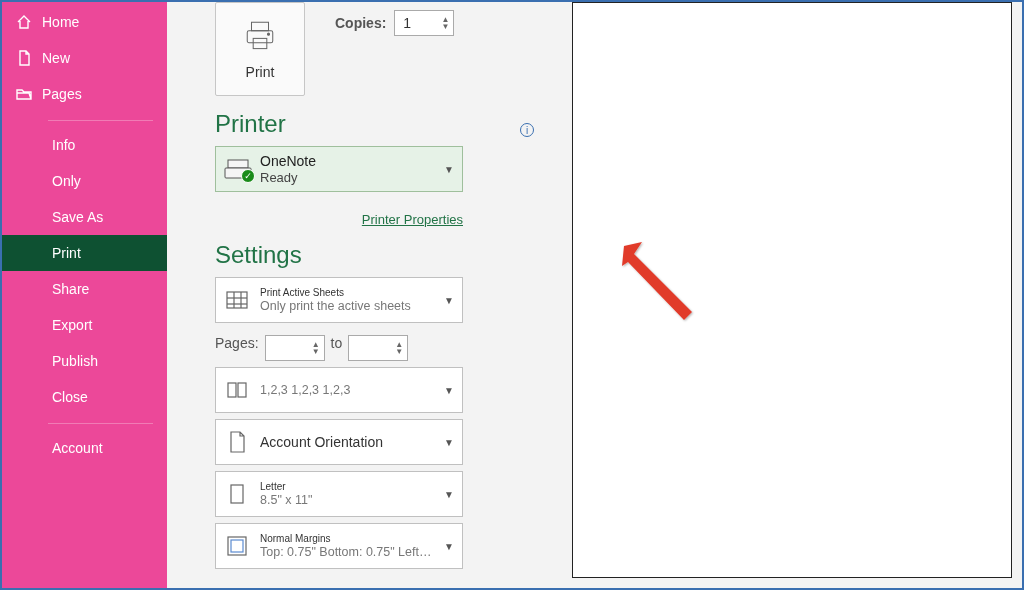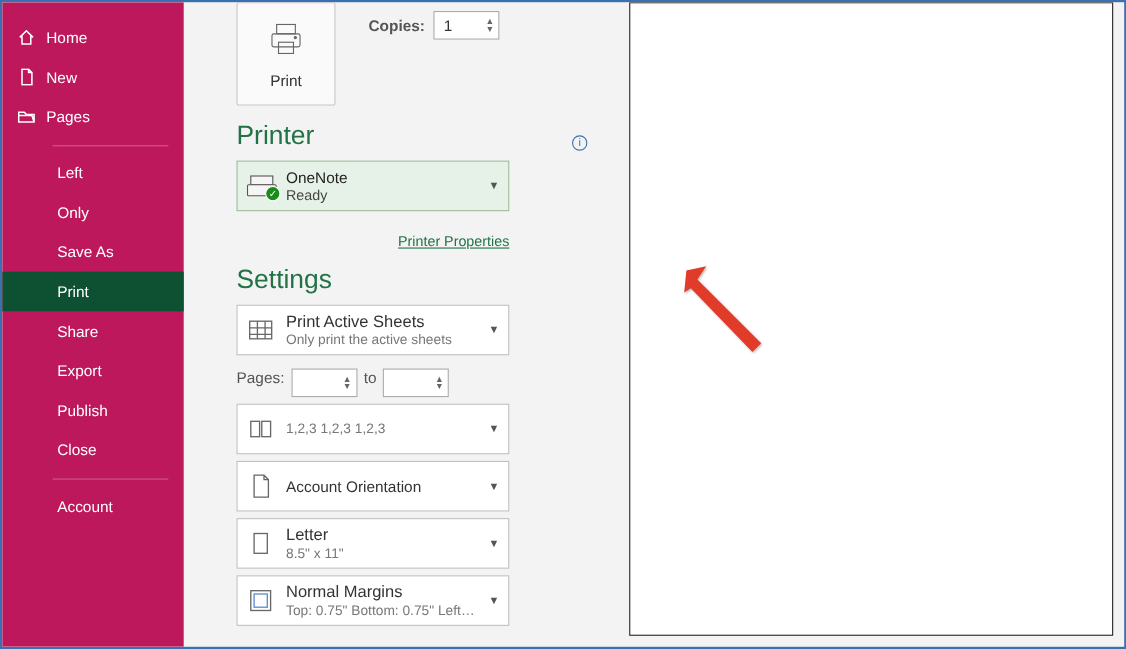--- a/index.html
+++ b/index.html
@@ -1,20 +1,20 @@
 <!DOCTYPE html>
 <html><head>
 <meta charset="utf-8">
 <style>
   * { box-sizing: border-box; margin: 0; padding: 0; font-family: "Segoe UI", Arial, sans-serif; }
   body { background: #f3f3f3; width: 1024px; height: 590px; overflow: hidden; border: 2px solid #3a6fb0; }
   .app { display: flex; height: 100%; }
 
   
-  .sidebar { width: 165px; background: #be185d; color: #fff; display: flex; flex-direction: column; padding-top: 14px; }
+  .sidebar { width: 165px; background: #ec4899; color: #fff; display: flex; flex-direction: column; padding-top: 2px; }
   .sidebar-item { display: flex; align-items: center; gap: 10px; padding: 10px 14px; font-size: 14px; cursor: pointer; }
   .sidebar-item.selected { background: #0e5132; }
   .sidebar-item.sub { padding-left: 50px; font-size: 14px; }
   .sidebar-item .icon { width: 16px; height: 16px; display: inline-flex; align-items: center; justify-content: center; }
   .sidebar-item .icon svg { width: 16px; height: 16px; stroke: #fff; fill: none; stroke-width: 1.4; }
   .side-div { height: 1px; background: rgba(255,255,255,0.28); margin: 8px 14px 6px 46px; }
 
   
   .main { flex: 1; display: flex; }
   .panel { width: 385px; padding: 0 18px 10px 48px; }
@@ -47,21 +47,21 @@
   .printer-select .txt .name { font-size: 14px; color: #222; }
   .printer-select .txt .status { font-size: 13px; color: #444; }
   .caret { font-size: 10px; color: #555; }
   .link { color: #217346; font-size: 13px; text-decoration: underline; cursor: pointer; display: block; text-align: right; width: 248px; margin-top: 20px; }
 
   
   .setting-row { width: 248px; height: 46px; border: 1px solid #c0c0c0; background: #fff; display: flex; align-items: center; padding: 0 8px; gap: 10px; cursor: pointer; margin-bottom: 6px; }
   .setting-row .ico { width: 26px; height: 26px; display: flex; align-items: center; justify-content: center; }
   .setting-row .ico svg { width: 24px; height: 24px; fill: none; stroke: #666; stroke-width: 1.2; }
   .setting-row .txt { flex: 1; display: flex; flex-direction: column; line-height: 1.2; overflow: hidden; }
-  .setting-row .txt .l1 { font-size: 15px; color: #333; white-space: nowrap; overflow: hidden; text-overflow: ellipsis; }
+  .setting-row .txt .l1 { font-size: 10px; color: #333; white-space: nowrap; overflow: hidden; text-overflow: ellipsis; }
   .setting-row .txt .l2 { font-size: 12.5px; color: #777; white-space: nowrap; overflow: hidden; text-overflow: ellipsis; }
   .setting-row.single .txt .l1 { font-size: 14px; }
   .pages-row { display: flex; align-items: flex-start; gap: 6px; margin-bottom: 6px; font-size: 14px; color: #555; width: 248px; margin-top: 12px; }
   .pages-row .to { font-size: 14px; color: #555; }
 
   
   .arrow-annot { position: absolute; left: 445px; top: 232px; pointer-events: none; }
   .arrow-annot svg { width: 100px; height: 100px; overflow: visible; }
 
   .panel-wrap { position: relative; }
@@ -91,21 +91,21 @@
     <div class="sidebar-item">
       <span class="icon">
           <svg viewBox="0 0 16 16">
             <path d="M1 4 H6 L8 6 H15 V13 H1 Z M1 7 H13 L15 13"></path>
           </svg>
         </span>
       <span>Pages</span>
     </div>
     <div class="side-div"></div>
     <div class="sidebar-item sub">
-        <span>Left</span>
+        <span>Info</span>
       </div>
     <div class="sidebar-item sub">
         <span>Only</span>
       </div>
     <div class="sidebar-item sub">
         <span>Save As</span>
       </div>
     <div class="sidebar-item sub selected">
         <span>Print</span>
       </div>

